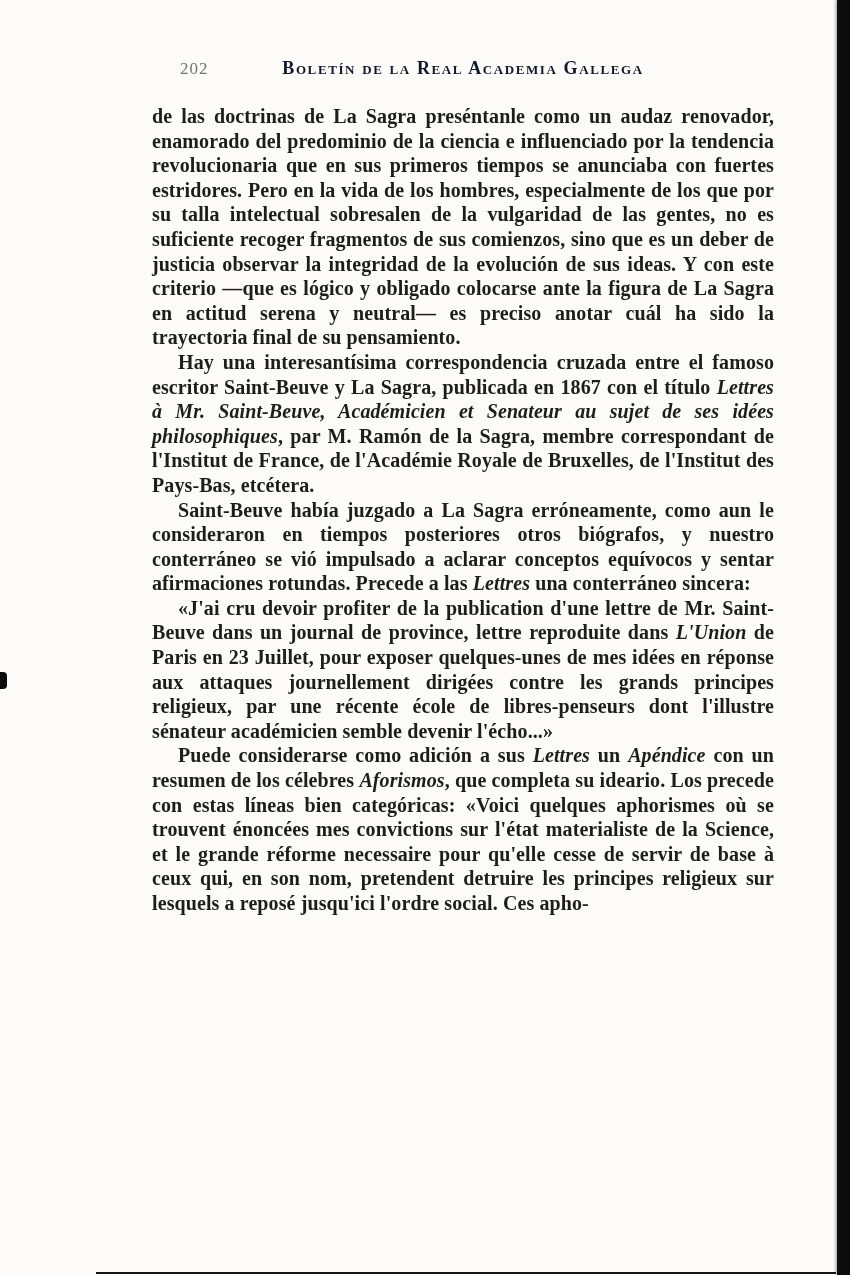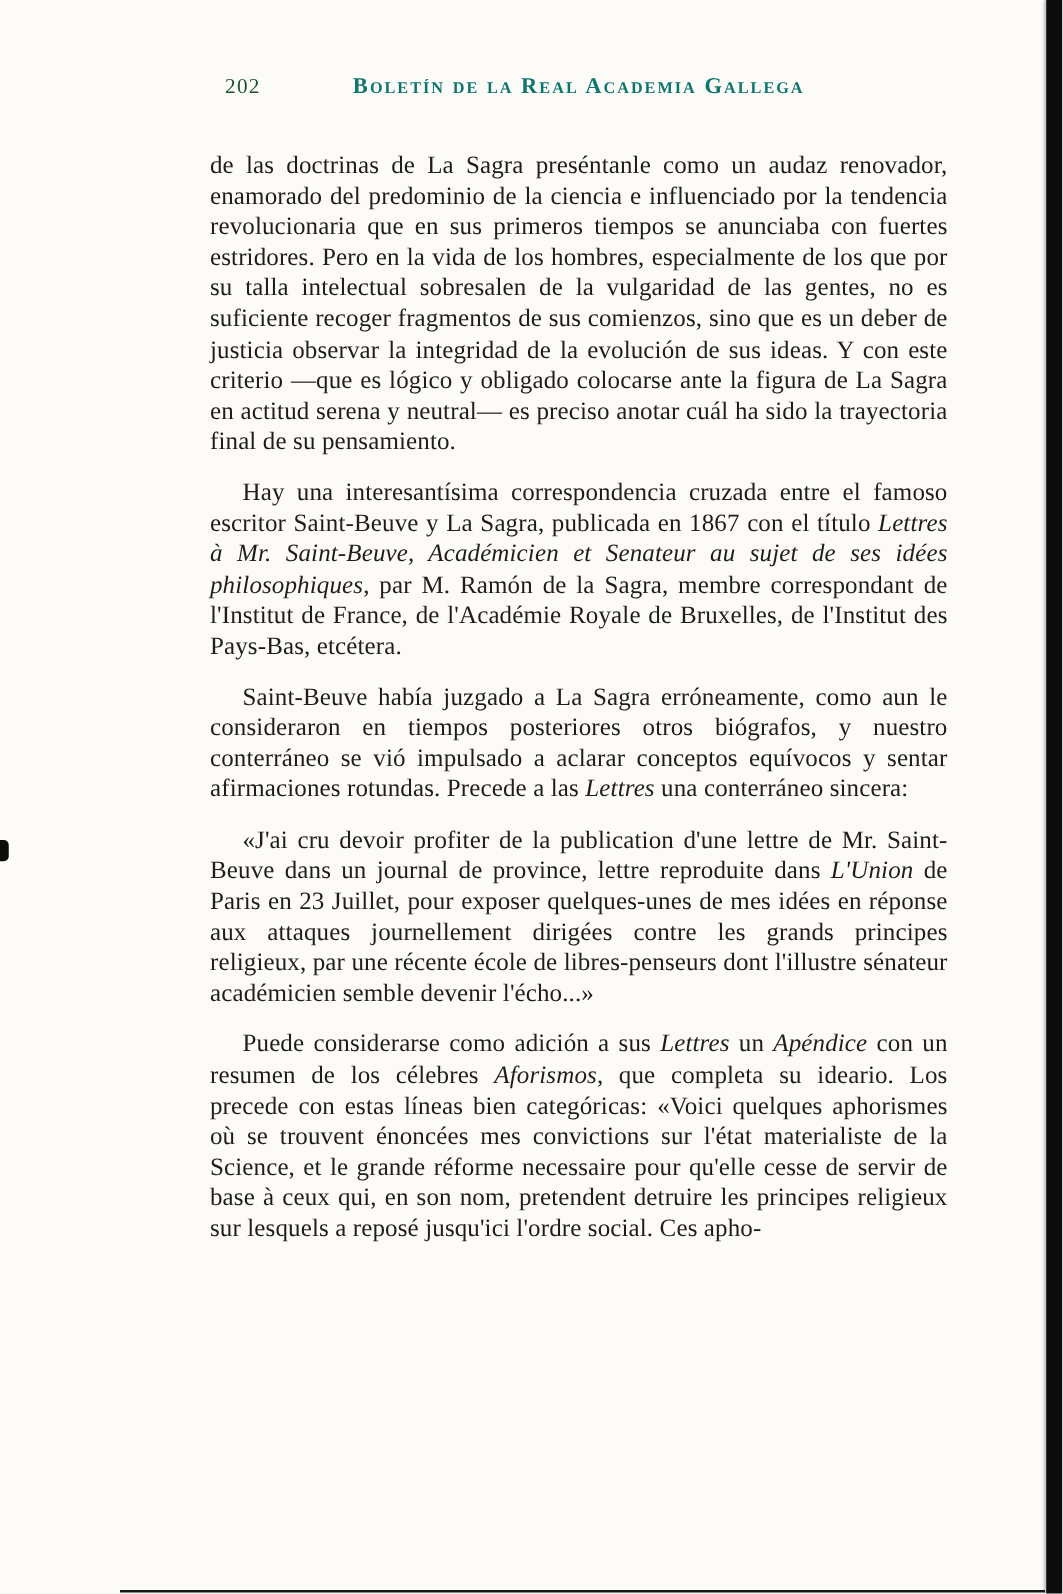--- a/index.html
+++ b/index.html
@@ -26,45 +26,45 @@
     left: 152px;
     width: 622px;
     height: 26px;
   }
   .page-number {
     position: absolute;
     left: 28px;
     top: 1px;
     font-size: 17px;
     letter-spacing: 1px;
-    color: #14532d;
+    color: #737373;
   }
   .journal-title {
     display: block;
     width: 100%;
     text-align: center;
     font-variant: small-caps;
     font-weight: 600;
     font-size: 18px;
     letter-spacing: 1.6px;
-    color: #0f766e;
+    color: #0f172a;
     white-space: nowrap;
   }
   
   .body-text {
     position: absolute;
     top: 104px;
     left: 152px;
     width: 622px;
     font-size: 20px;
     line-height: 24.6px;
     text-align: justify;
     letter-spacing: 0.1px;
   }
-  .para { margin: 16px; padding: 0; }
+  .para { margin: 0; padding: 0; font-weight: bold; }
   .para.indent { text-indent: 26px; }
   .it { font-style: italic; }
   
   .edge-bar {
     position: absolute;
     top: 0;
     right: 0;
     width: 13px;
     height: 100%;
     background: var(--bar);

